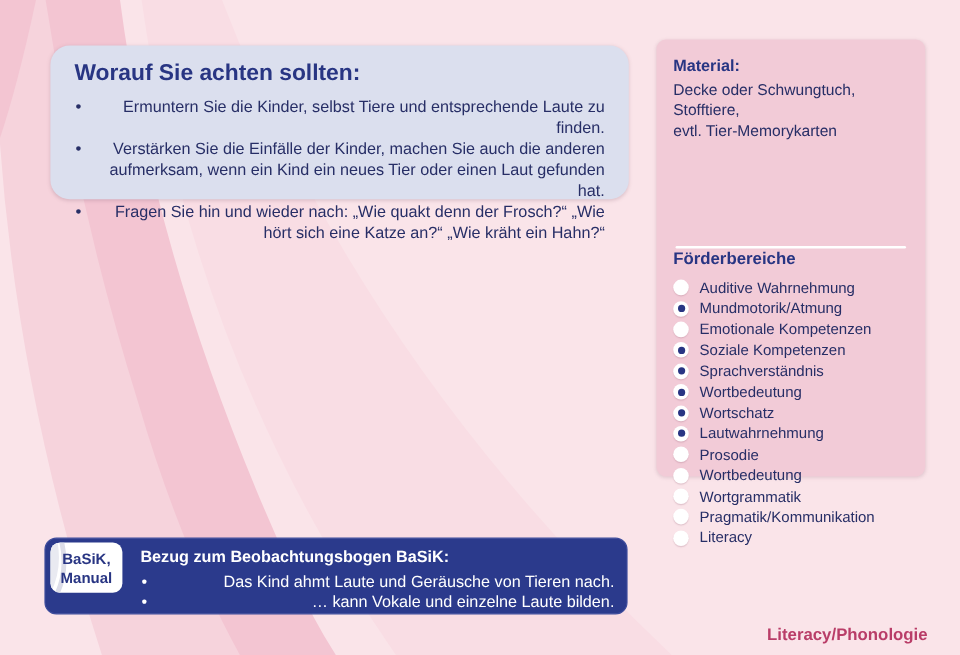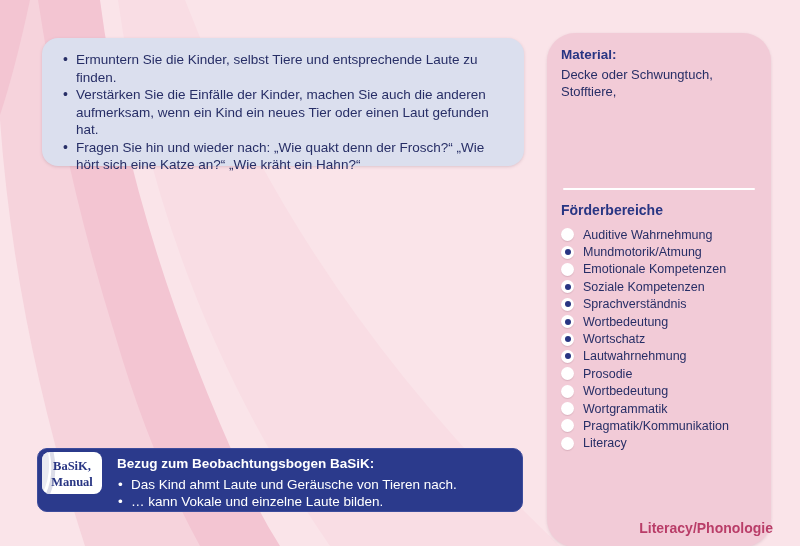--- a/index.html
+++ b/index.html
@@ -25,48 +25,48 @@
   .main-box{
     position:absolute;left:42px;top:38px;width:482px;height:128px;
     background:var(--panel-blue);border-radius:16px;
     padding:13px 20px 10px 20px;z-index:2;
     box-shadow:0 1px 3px rgba(140,100,120,.25);
   }
   .main-box h1{
     margin:0 0 7px 0;font-size:19px;line-height:22px;
     font-weight:bold;color:var(--accent-navy);
   }
-  ul.plain{margin:0;padding:0;list-style:none;}
+  ul.plain{margin:0;padding:0;list-style:none;text-align:right;}
   .main-box li{
     position:relative;padding-left:14px;
     font-size:13.5px;line-height:17.5px;color:var(--text-navy);
   }
   .main-box li::before{
     content:"\2022";position:absolute;left:1px;top:0;
     color:var(--text-navy);font-size:14px;
   }
 
   
   .sidebar{
-    position:absolute;left:547px;top:33px;width:224px;height:514px;
-    background:var(--panel-pink);border-radius:28px;
+    position:absolute;left:547px;top:33px;width:224px;height:364px;
+    background:var(--panel-pink);border-radius:8px;
     padding:14px 12px 12px 14px;z-index:2;
     box-shadow:0 1px 3px rgba(140,100,120,.2);
   }
   .material h2{
     margin:0 0 3px 0;font-size:13.5px;line-height:16px;
     font-weight:bold;color:var(--accent-navy);
   }
   .mat-line{font-size:13px;line-height:17px;color:var(--text-navy);}
   .divider{
     border:none;height:2px;background:#ffffff;border-radius:1px;
     margin:88px 4px 0 2px;
   }
   .foerder-title{
-    margin:12px 0 7px 0;font-size:14px;line-height:17px;
+    margin:0 0 7px 0;font-size:14px;line-height:17px;
     font-weight:bold;color:var(--accent-navy);
   }
   .areas .area-row{
     display:flex;align-items:center;height:17.4px;
   }
   .radio{
     width:13px;height:13px;border-radius:50%;background:#ffffff;
     margin-right:9px;flex:none;position:relative;
     box-shadow:0 1px 1px rgba(150,100,120,.25);
   }
@@ -77,21 +77,21 @@
   .area-label{font-size:12.5px;color:var(--text-navy);white-space:nowrap;}
 
   
   .basik-box{
     position:absolute;left:37px;top:448px;width:486px;height:64px;
     background:var(--navy-box);border-radius:10px;z-index:2;
     border:1px solid #3d4c9c;
   }
   .basik-tab{
     position:absolute;left:4px;top:3px;width:60px;height:42px;
-    background:#ffffff;border-radius:8px;overflow:hidden;font-family:Liberation Serif, serif;
+    background:#ffffff;border-radius:8px;overflow:hidden;
   }
   .tab-deco{position:absolute;left:0;top:0;}
   .tab-text{
     position:relative;margin-top:6px;text-align:center;
     font-size:12.5px;line-height:16px;font-weight:bold;color:var(--accent-navy);
   }
   .tab-text span{display:block;}
   .basik-content{margin-left:79px;padding-top:7px;padding-right:10px;}
   .basik-content h2{
     margin:0 0 4px 0;font-size:13.5px;line-height:16px;
@@ -115,39 +115,41 @@
 <body>
 
 <svg class="bg-deco" width="800" height="546" viewBox="0 0 800 546">
   <path d="M118,0 L185,0 Q300,300 560,546 L330,546 Q160,300 118,0 Z" fill="#f9dde4"></path>
   <path d="M0,0 L60,0 Q80,220 165,430 Q190,495 220,546 L85,546 Q15,330 0,120 Z" fill="#f6d3dc"></path>
   <path d="M38,0 L100,0 Q130,230 245,480 Q260,515 280,546 L200,546 Q150,455 115,335 Q65,175 38,0 Z" fill="#f3c5d2"></path>
   <path d="M0,0 L30,0 Q15,70 0,115 Z" fill="#f3c5d2"></path>
 </svg>
 
 <section class="main-box">
+  <h1>Worauf Sie achten sollten:</h1>
   <ul class="plain">
 
       <li>Ermuntern Sie die Kinder, selbst Tiere und entsprechende Laute zu finden.</li>
 
       <li>Verstärken Sie die Einfälle der Kinder, machen Sie auch die anderen aufmerksam, wenn ein Kind ein neues Tier oder einen Laut gefunden hat.</li>
 
       <li>Fragen Sie hin und wieder nach: „Wie quakt denn der Frosch?“ „Wie hört sich eine Katze an?“ „Wie kräht ein Hahn?“</li>
     </ul>
 </section>
 
 <aside class="sidebar">
   <div class="material">
     <h2>Material:</h2>
     <div>
 
         <div class="mat-line">Decke oder Schwungtuch,</div>
 
         <div class="mat-line">Stofftiere,</div>
 
+        <div class="mat-line">evtl. Tier-Memorykarten</div>
       </div>
   </div>
   <hr class="divider">
   <h2 class="foerder-title">Förderbereiche</h2>
   <ul class="plain areas">
 
       <li class="area-row">
         <span class="radio"></span>
         <span class="area-label">Auditive Wahrnehmung</span>
       </li>

